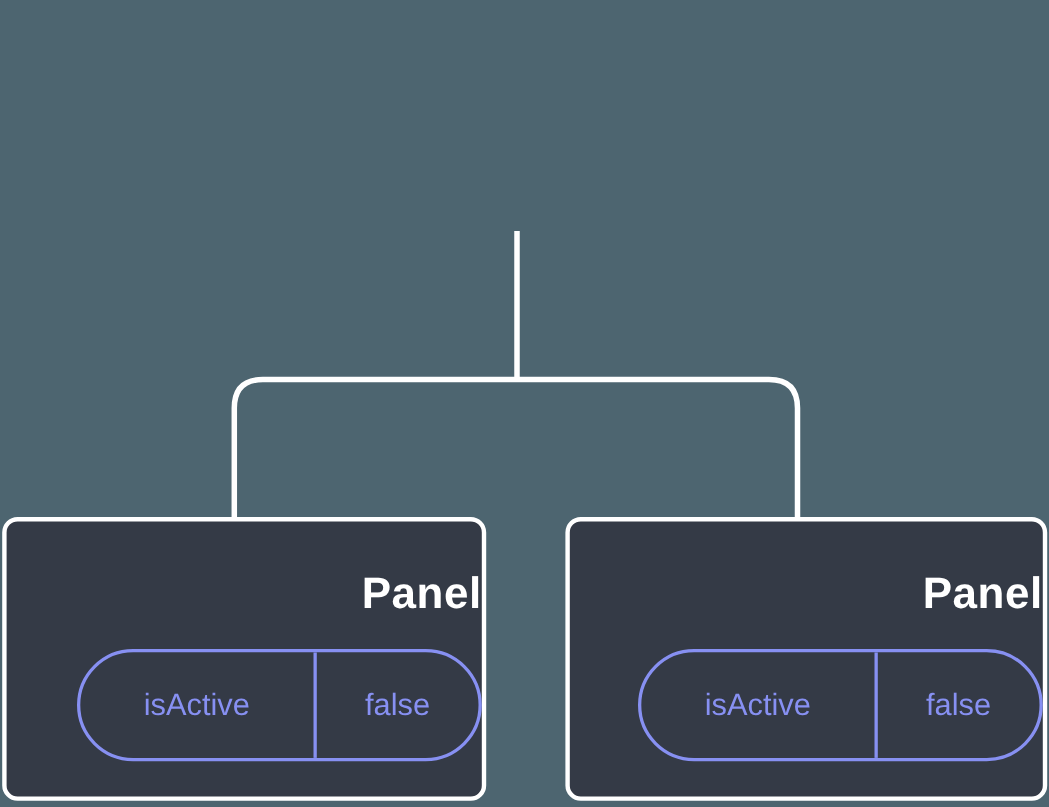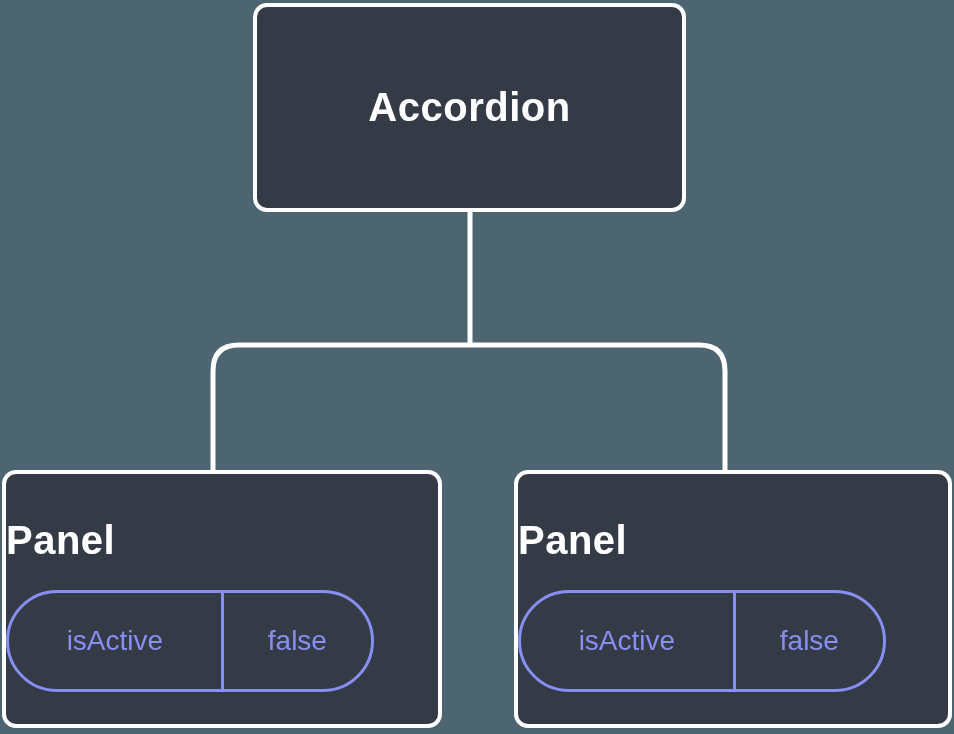--- a/index.html
+++ b/index.html
@@ -49,21 +49,21 @@
     font-size: 40px;
     font-weight: 600;
     letter-spacing: 0.5px;
   }
   .node-panel {
     top: 470px;
     width: 440px;
     height: 258px;
     display: flex;
     flex-direction: column;
-    align-items: flex-start;
+    align-items: flex-end;
   }
   .node-panel-left { left: 2px; }
   .node-panel-right { left: 514px; width: 438px; }
   .node-panel .node-label {
     margin-top: 42px;
     line-height: 48px;
   }
   .state-pill {
     box-sizing: border-box;
     margin-top: 26px;
@@ -94,23 +94,20 @@
 </head>
 <body>
 
 <div class="stage">
 
   <svg class="connectors" viewBox="0 0 954 734" xmlns="http://www.w3.org/2000/svg" aria-hidden="true">
     <path d="M 470 210 L 470 343"></path>
     <path d="M 213 470 L 213 371 Q 213 345 239 345 L 699 345 Q 725 345 725 371 L 725 470"></path>
   </svg>
 
-  <div class="node node-root">
-    <span class="node-label">Accordion</span>
-  </div>
 
   <div class="node node-panel node-panel-left">
     <span class="node-label">Panel</span>
     <div class="state-pill">
       <span class="state-name">isActive</span>
       <span class="state-value">false</span>
     </div>
   </div>
 
   <div class="node node-panel node-panel-right">

